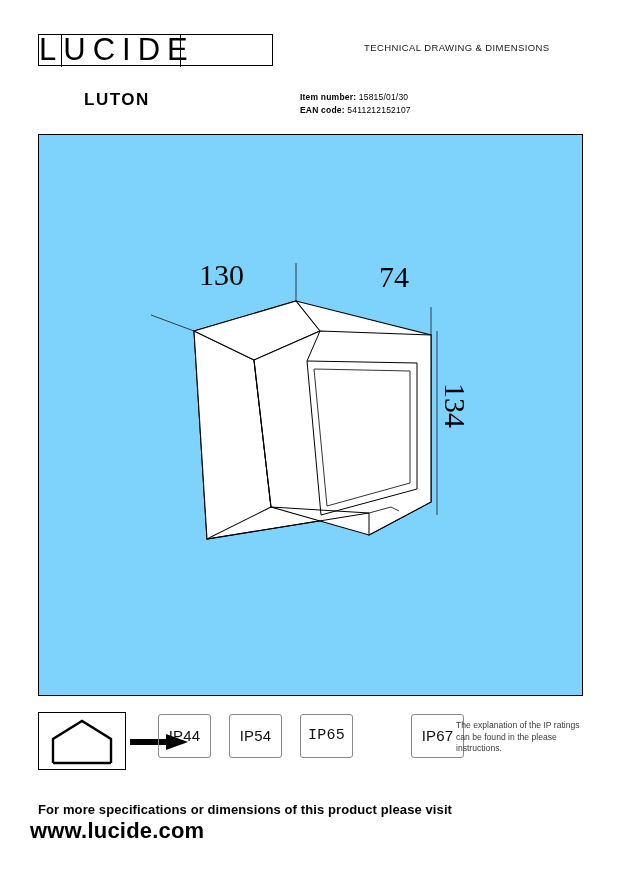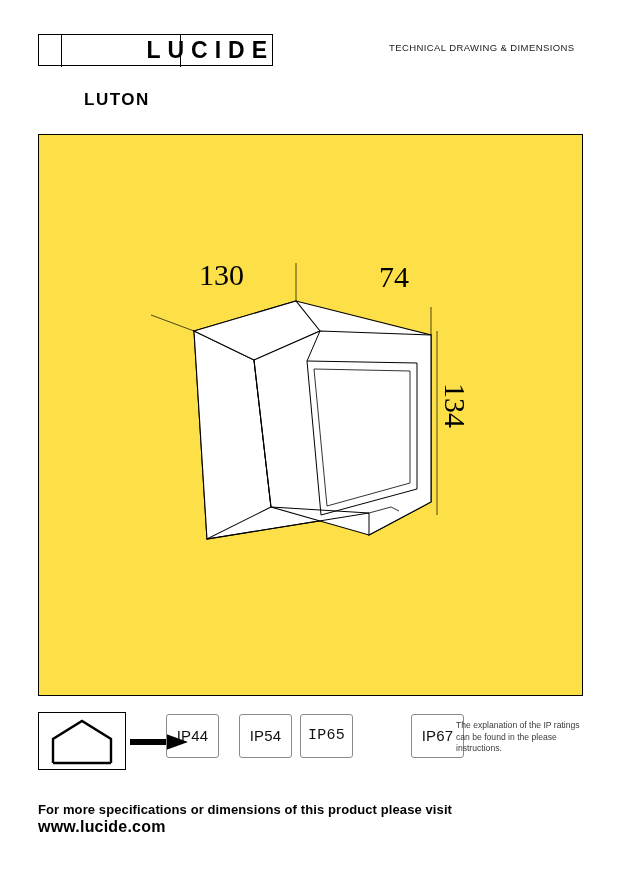--- a/index.html
+++ b/index.html
@@ -39,45 +39,45 @@
     border: 1px solid #000;
     box-sizing: border-box;
   }
   .logo-text {
     position: absolute;
     left: 0;
     top: 0;
     width: 235px;
     height: 30px;
     line-height: 30px;
-    text-align: right;
-    font-size: 23px;
+    text-align: left;
+    font-size: 31px;
     letter-spacing: 7px;
-    font-weight: 700;
+    font-weight: 400;
     font-family: "Liberation Sans", sans-serif;
   }
   .logo-sep1 {
     position: absolute;
     left: 22px;
     top: 0;
     width: 1px;
     height: 32px;
     background: #000;
   }
   .logo-sep2 {
     position: absolute;
     left: 141px;
     top: 0;
     width: 1px;
     height: 32px;
     background: #000;
   }
   .header-right {
     position: absolute;
-    left: 351px;
+    left: 326px;
     top: 8px;
     font-size: 9.5px;
     letter-spacing: 0.4px;
     color: #1a1a1a;
     text-align: center;
   }
 
   
   .product-title {
     position: absolute;
@@ -105,21 +105,21 @@
 
   
   .drawing-frame {
     position: absolute;
     left: 38px;
     top: 134px;
     width: 545px;
     height: 562px;
     border: 1px solid #000;
     box-sizing: border-box;
-    background: #fde047;
+    background: #7dd3fc;
   }
   .drawing-svg {
     position: absolute;
     left: 0;
     top: 0;
   }
 
   .dim-label {
     font-family: "Liberation Serif", serif;
     font-size: 30px;
@@ -157,22 +157,22 @@
     height: 44px;
     border: 1px solid #8a8a8a;
     border-radius: 3px;
     box-sizing: border-box;
     font-size: 15px;
     line-height: 42px;
     text-align: center;
     color: #111;
     letter-spacing: 0.2px;
   }
-  .ip-badge.b0 { left: 128px; }
-  .ip-badge.b1 { left: 201px; }
+  .ip-badge.b0 { left: 120px; }
+  .ip-badge.b1 { left: 191px; }
   .ip-badge.b2 { left: 262px; font-family: Liberation Mono, monospace; }
   .ip-badge.b3 { left: 333px; margin-left: 40px; }
 
   .ip-note {
     position: absolute;
     left: 418px;
     top: 8px;
     width: 130px;
     font-size: 8.6px;
     line-height: 11.5px;
@@ -183,43 +183,53 @@
   .footer-line1 {
     position: absolute;
     left: 38px;
     top: 802px;
     font-size: 13px;
     font-weight: bold;
     letter-spacing: 0.1px;
   }
   .footer-line2 {
     position: absolute;
-    left: 38px;
+    left: 30px;
     top: 818px;
-    font-size: 16px;
+    font-size: 22px;
     font-weight: bold;
     letter-spacing: 0.2px;
   }
 </style>
 </head>
 <body>
 
 <div class="page">
 
   <div class="header">
     <div class="logo-box">
       <div class="logo-sep1"></div>
       <div class="logo-sep2"></div>
       <div class="logo-text">LUCIDE</div>
     </div>
     <div class="header-right">TECHNICAL DRAWING &amp; DIMENSIONS</div>
   </div>
 
   <div class="product-title">LUTON</div>
 
+  <div class="codes">
+    <div class="line">
+      <span class="label">Item number:</span>
+      <span>15815/01/30</span>
+    </div>
+    <div class="line">
+      <span class="label">EAN code:</span>
+      <span>5411212152107</span>
+    </div>
+  </div>
 
   <div class="drawing-frame">
     <svg class="drawing-svg" width="543" height="560" viewBox="0 0 543 560">
 
       <g stroke="#000" stroke-width="0.7" fill="none">
         <line x1="112" y1="180" x2="155" y2="196"></line>
         <line x1="257" y1="128" x2="257" y2="166"></line>
         <line x1="392" y1="172" x2="392" y2="200"></line>
         <line x1="398" y1="196" x2="398" y2="380"></line>
       </g>

